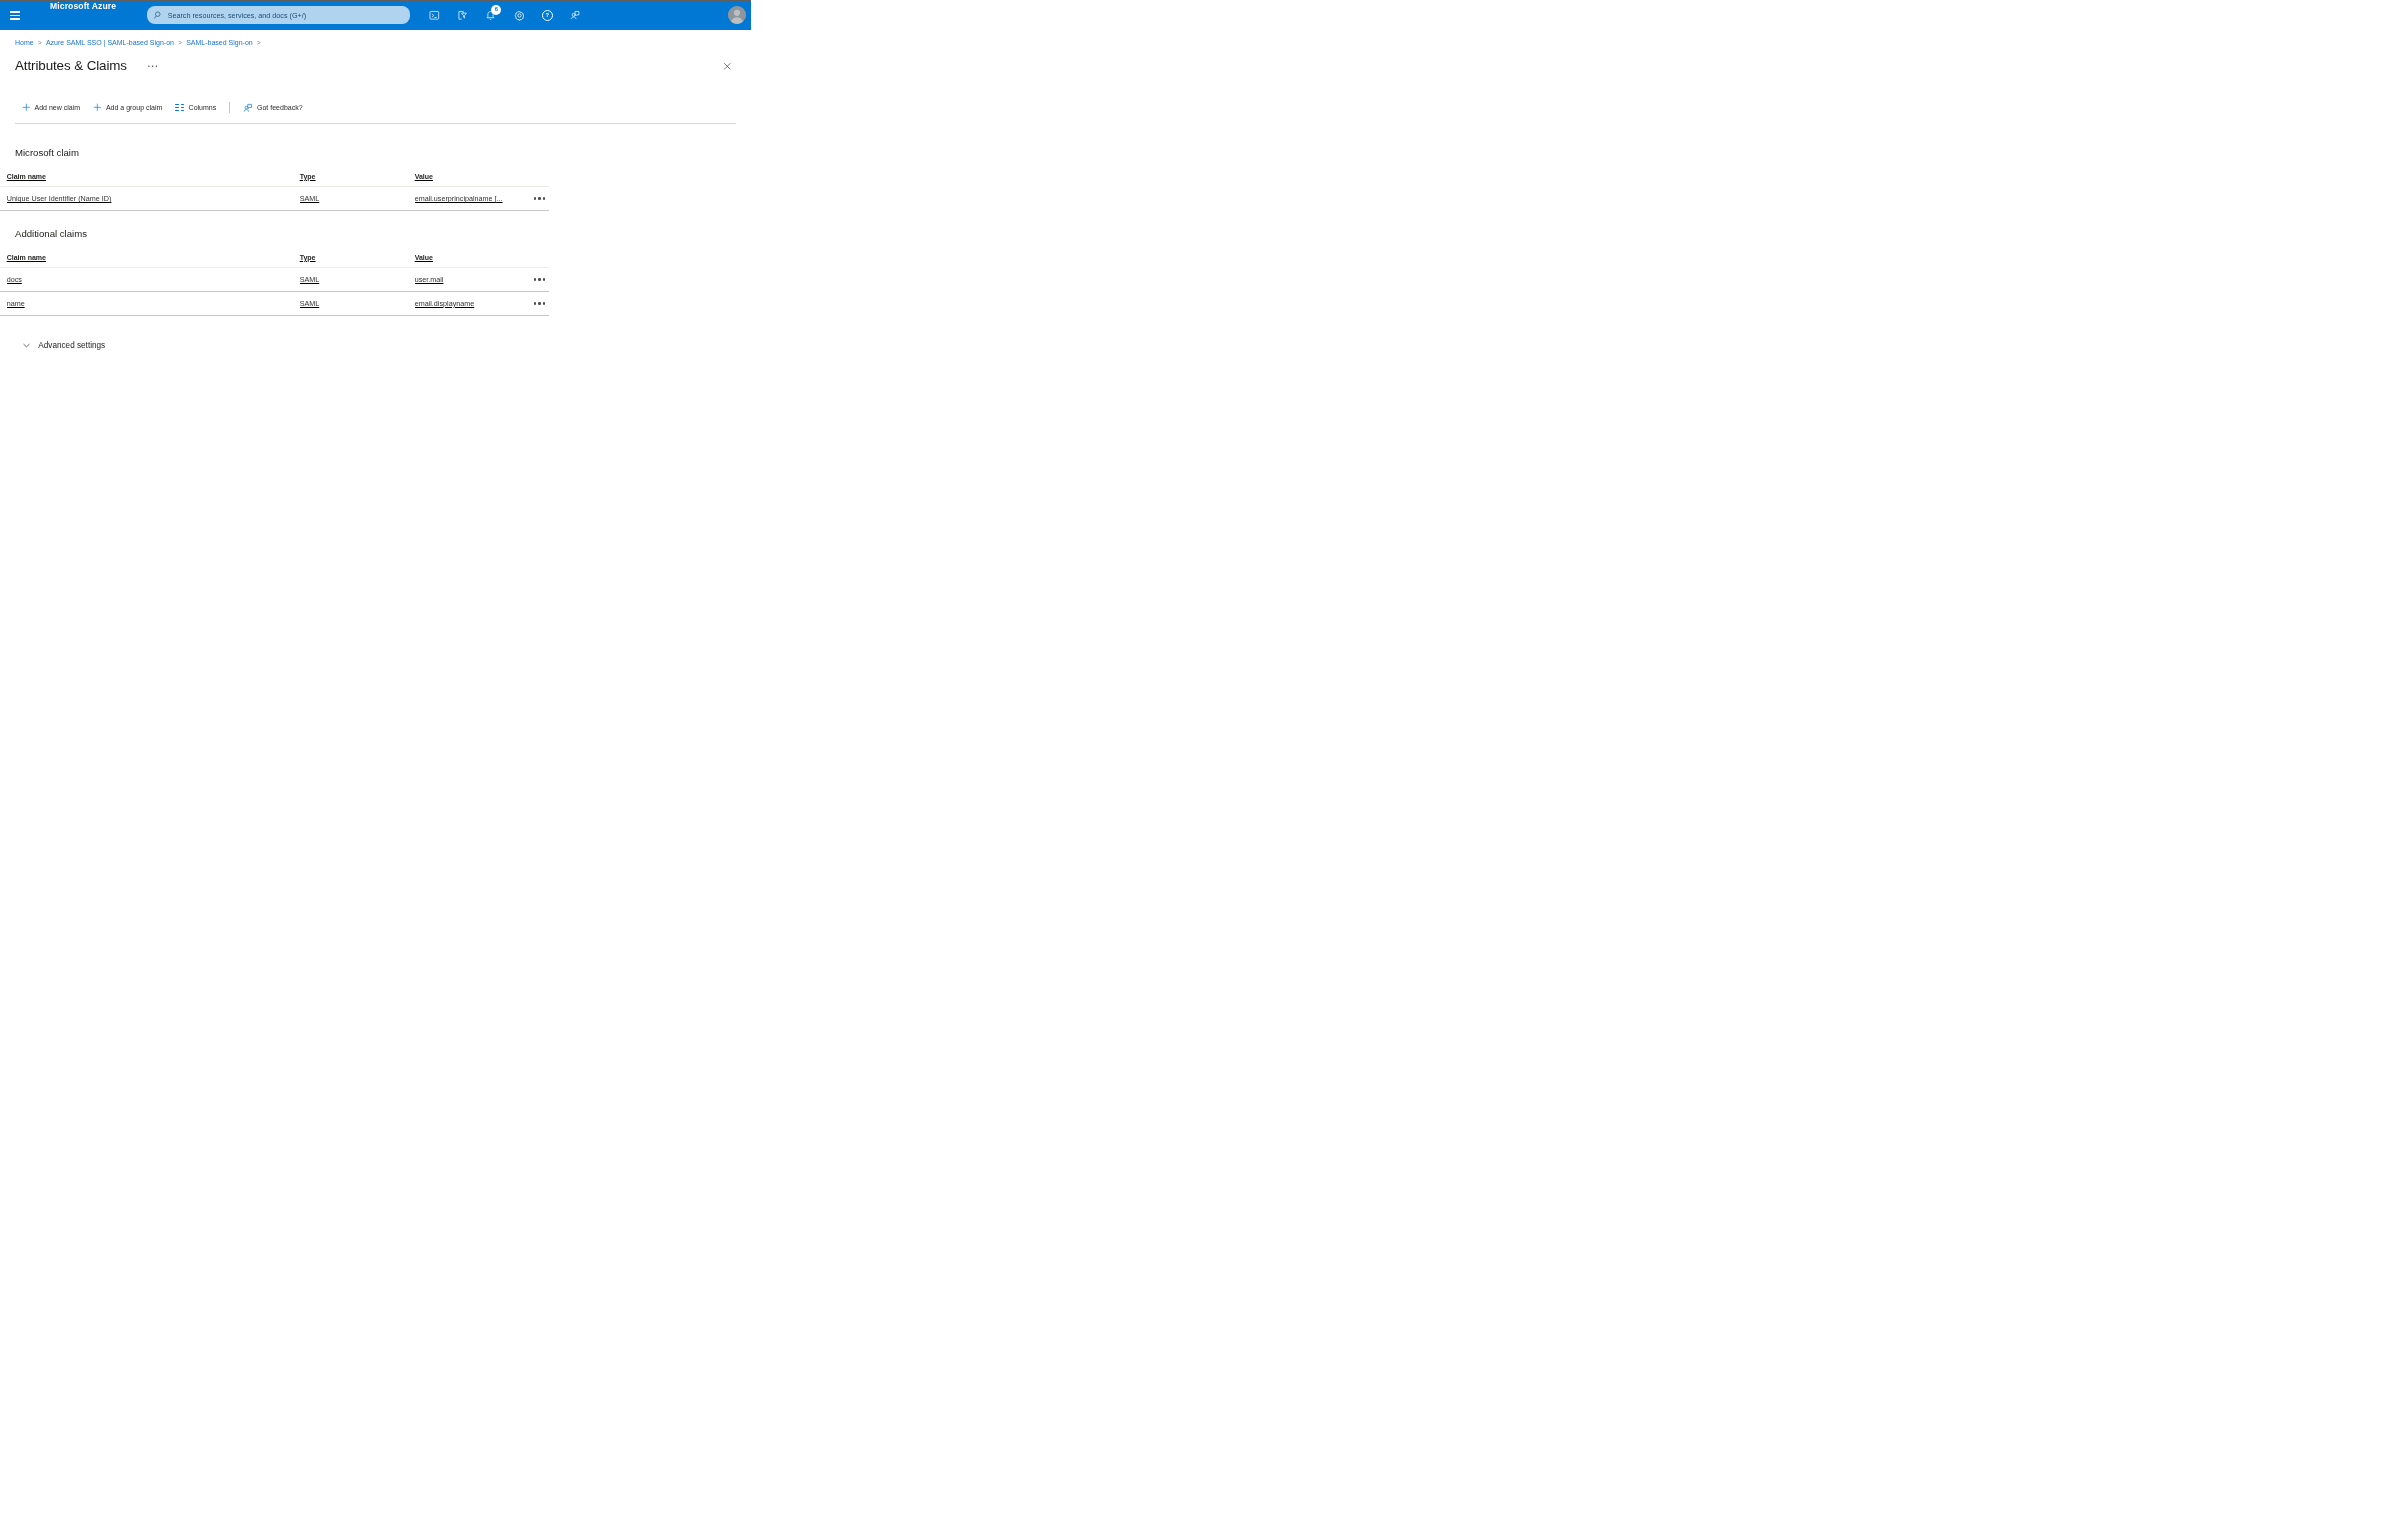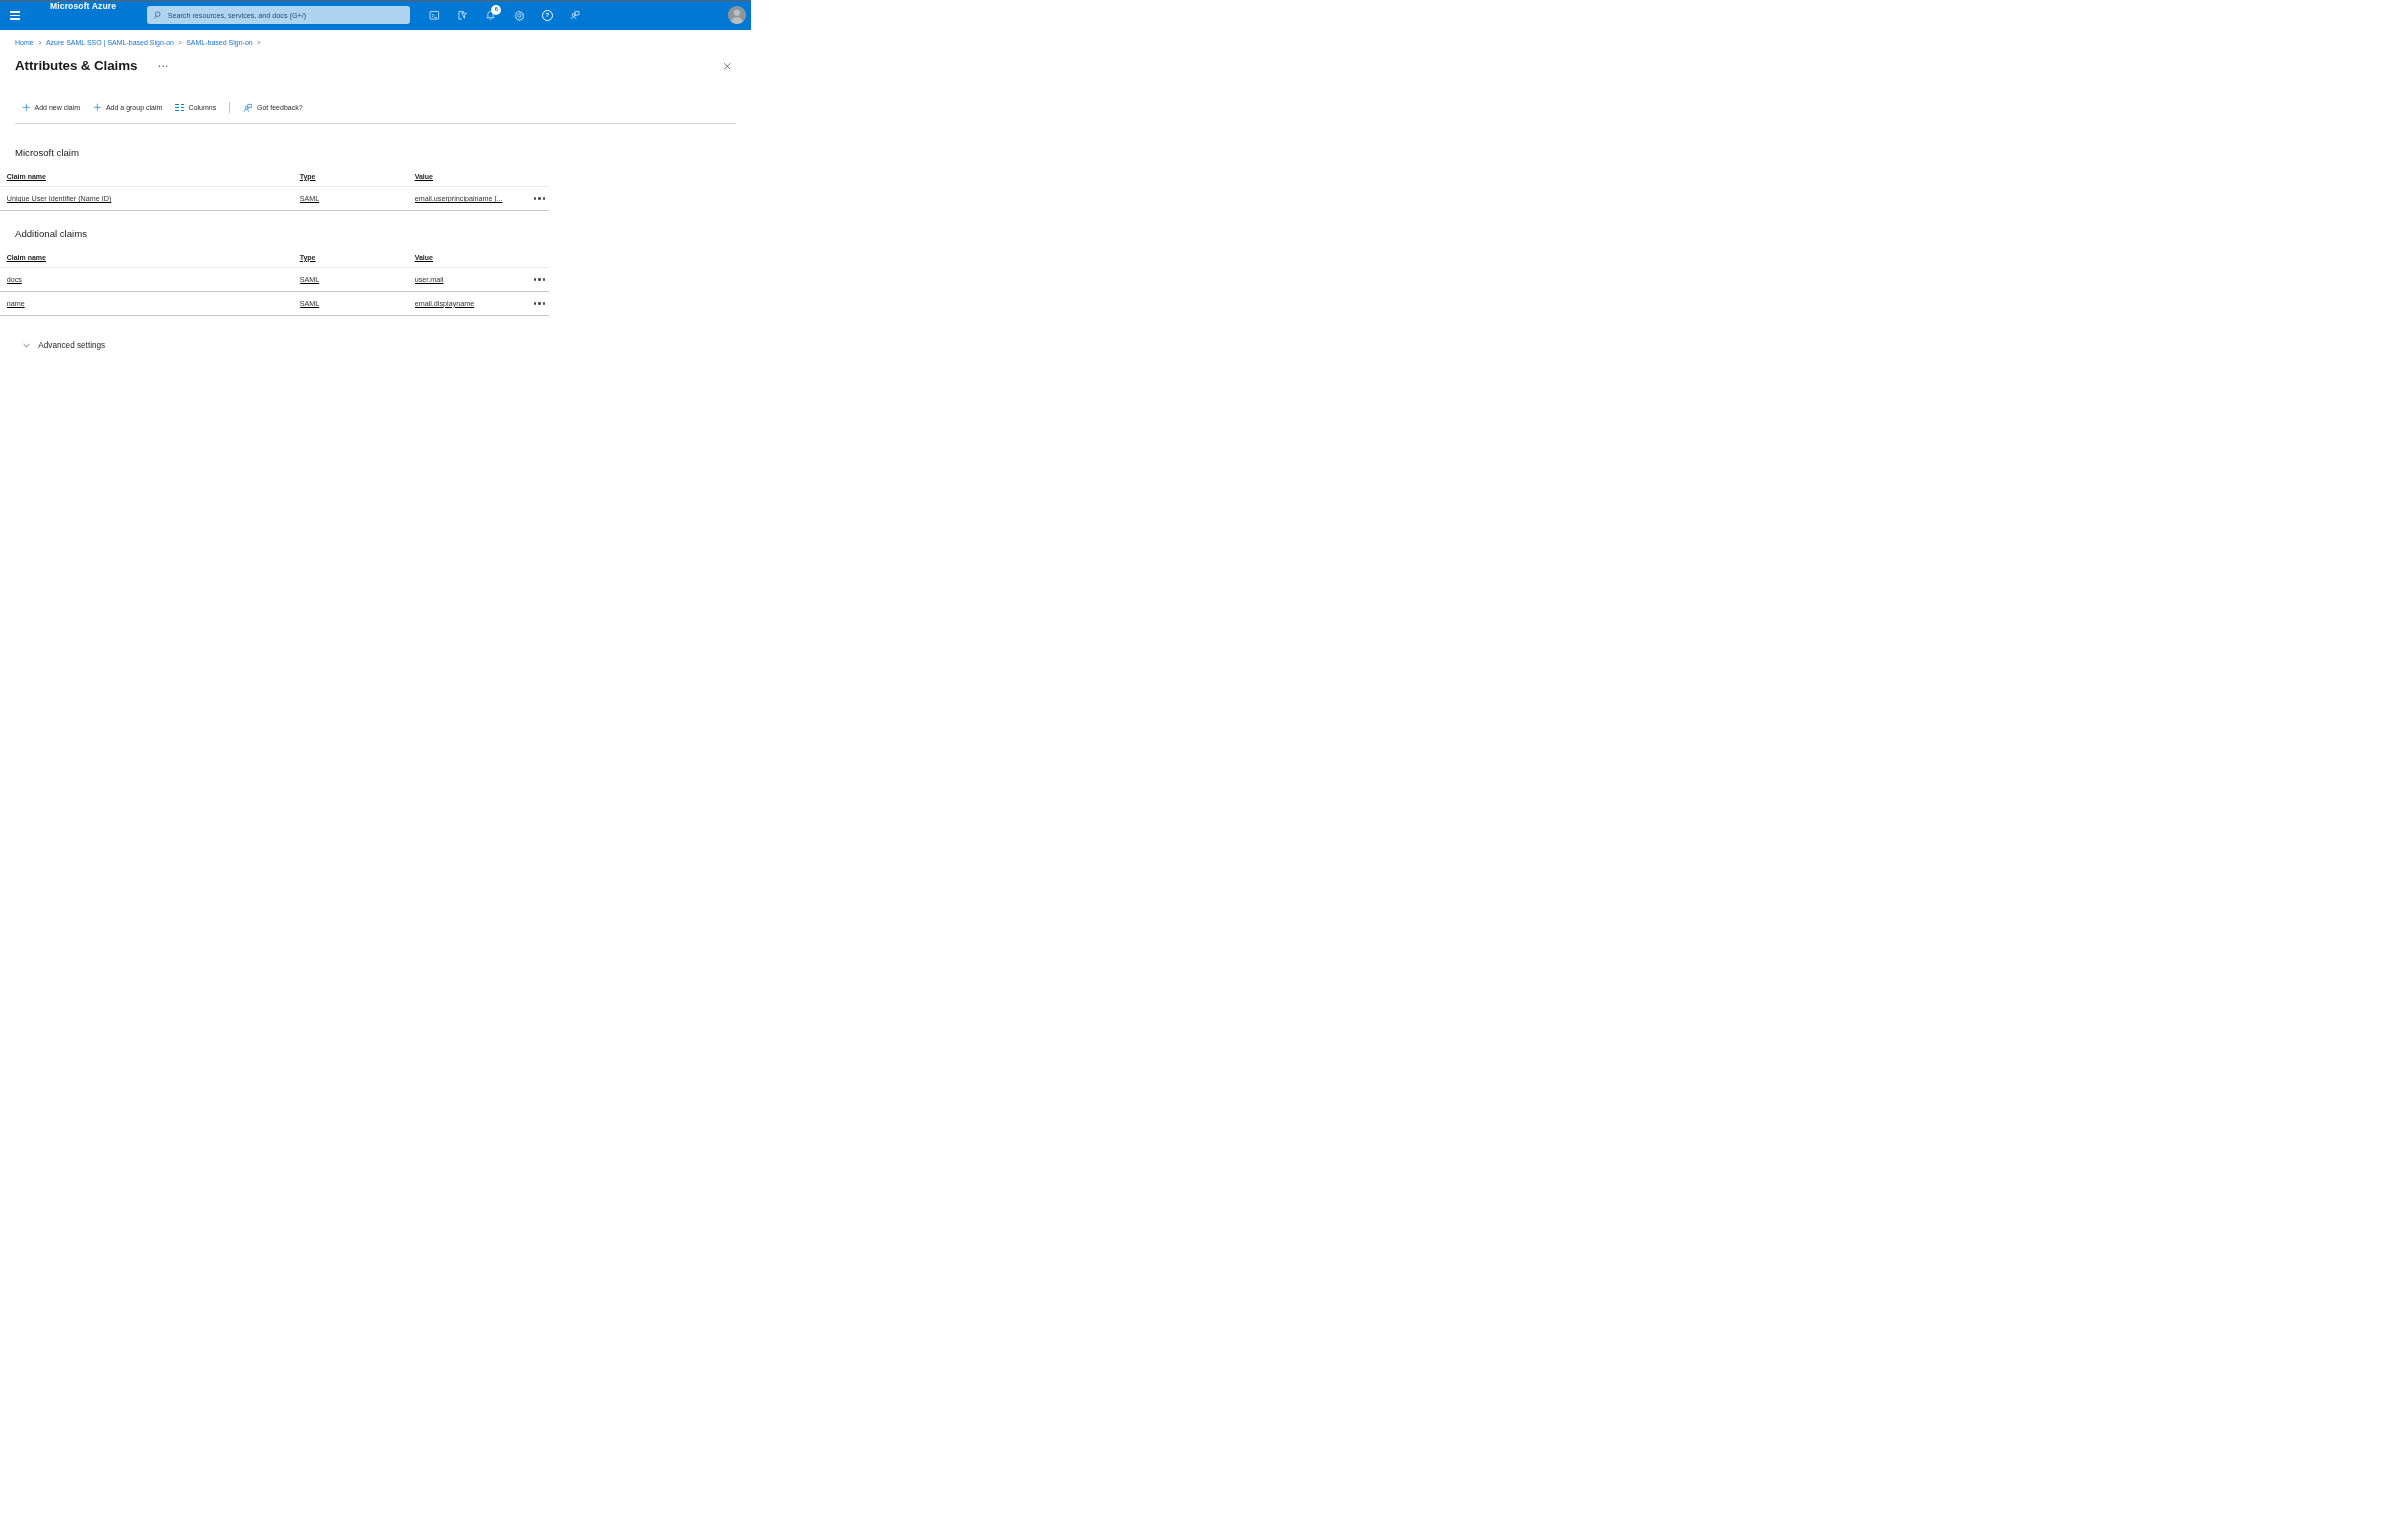--- a/index.html
+++ b/index.html
@@ -4,38 +4,38 @@
 <style>
   html,body{margin:0;padding:0;background:#ffffff;}
   body{font-family:"Liberation Sans", sans-serif; -webkit-font-smoothing:antialiased;}
   .screen{position:relative;width:751px;height:379px;background:#fff;overflow:hidden;border-top:0.5px solid #5f5f5f;box-sizing:border-box;}
 
   
   .topbar{position:relative;height:29px;background:#0078d4;display:flex;align-items:flex-start;}
   .hamburger{width:30px;height:29px;display:flex;flex-direction:column;justify-content:center;align-items:center;gap:2.4px;background:none;border:none;cursor:pointer;}
   .hamburger span{display:block;width:10.6px;height:1.2px;background:#fff;border-radius:0.5px;}
   .brand{color:#fff;font-size:8.6px;font-weight:700;margin-left:20px;letter-spacing:0.1px;white-space:nowrap;}
-  .searchbox{position:absolute;left:147px;top:5.3px;width:263px;height:18px;background:#b0d3ef;border-radius:3px;display:flex;align-items:center;padding:0 4.8px 0 6.2px;box-sizing:border-box;gap:4.3px;}
+  .searchbox{position:absolute;left:147px;top:5.3px;width:263px;height:18px;background:#b0d3ef;border-radius:8px;display:flex;align-items:center;padding:0 4.8px 0 6.2px;box-sizing:border-box;gap:4.3px;}
   .searchbox svg{flex:0 0 auto;}
   .searchbox input{flex:1;background:transparent;border:none;outline:none;font-family:"Liberation Sans",sans-serif;font-size:7.2px;color:#1d4e74;}
   .searchbox input::placeholder{color:#1d4e74;opacity:1;}
   .topbar-icons{position:absolute;left:424px;top:0;height:29px;display:flex;align-items:center;gap:7.2px;}
   .tbbtn{position:relative;width:21px;height:21px;display:flex;align-items:center;justify-content:center;background:none;border:none;cursor:pointer;padding:0;}
   .badge{position:absolute;top:-0.5px;right:0px;min-width:10px;height:10px;border-radius:50%;background:#ffffff;color:#0078d4;font-size:5.8px;font-weight:700;display:flex;align-items:center;justify-content:center;line-height:1;}
   .helpcircle{width:9px;height:9px;border:0.8px solid #fff;border-radius:50%;color:#fff;font-size:5.8px;font-weight:700;display:flex;align-items:center;justify-content:center;line-height:1;}
   .avatar{position:absolute;right:4.8px;top:5.3px;width:18px;height:18px;border-radius:50%;background:#8d959d;border:none;cursor:pointer;overflow:hidden;padding:0;}
 
   
   .breadcrumb{display:flex;align-items:center;gap:4.3px;margin:8.2px 0 0 15px;font-size:7px;height:9.6px;}
   .crumb{color:#1673d2;text-decoration:none;cursor:pointer;white-space:nowrap;}
   .crumb-sep{color:#767676;font-size:6.2px;transform:scaleY(1.15);}
 
   
   .title-row{display:flex;align-items:center;margin:8.6px 17.3px 0 15px;height:19px;}
-  .page-title{font-size:13.4px;font-weight:700;color:#1b1a19;margin:0;letter-spacing:-0.1px;}
+  .page-title{font-size:13.4px;font-weight:400;color:#1b1a19;margin:0;letter-spacing:-0.1px;}
   .title-more{background:none;border:none;cursor:pointer;color:#5f5d5b;font-size:8.2px;font-weight:700;letter-spacing:1.4px;margin-left:19px;padding:0 1.9px;line-height:1;transform:translateY(-1.4px);}
   .close-btn{margin-left:auto;background:none;border:none;cursor:pointer;padding:1.9px;display:flex;}
 
   
   .toolbar{display:flex;align-items:center;gap:13px;margin:26px 0 0 21.6px;height:12.5px;}
   .tool-btn{display:flex;align-items:center;gap:4.3px;background:none;border:none;cursor:pointer;font-family:"Liberation Sans",sans-serif;font-size:7px;color:#2b2a29;padding:0;white-space:nowrap;}
   .tool-sep{width:0.5px;height:11.5px;background:#c8c6c4;}
   .cols-icon{display:grid;grid-template-columns:3.8px 3.8px;grid-auto-rows:1.2px;column-gap:1.4px;row-gap:1.8px;}
   .cols-icon i{background:#0078d4;border-radius:0.5px;}
   .toolbar-divider{height:0.5px;background:#d8d6d4;margin:9.6px 0 0 15px;width:721px;}

